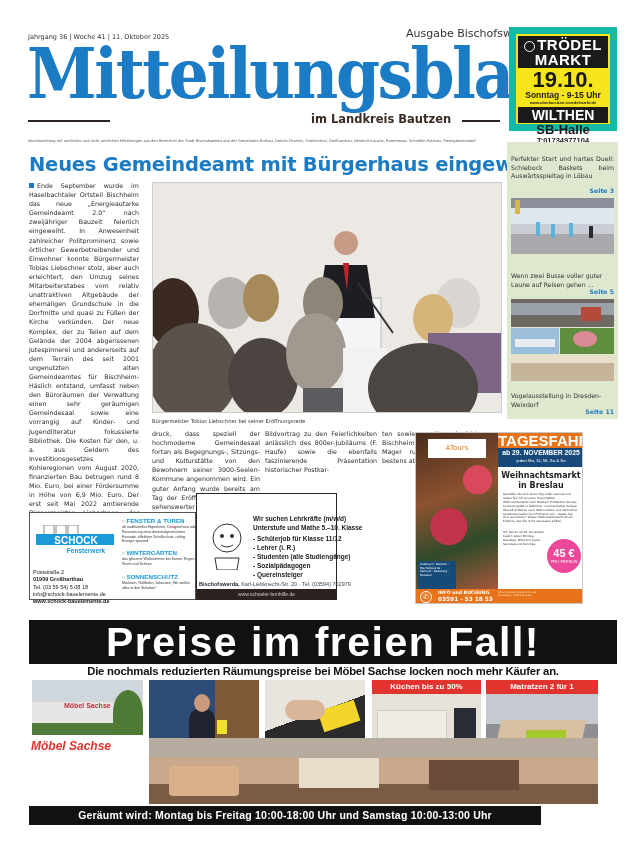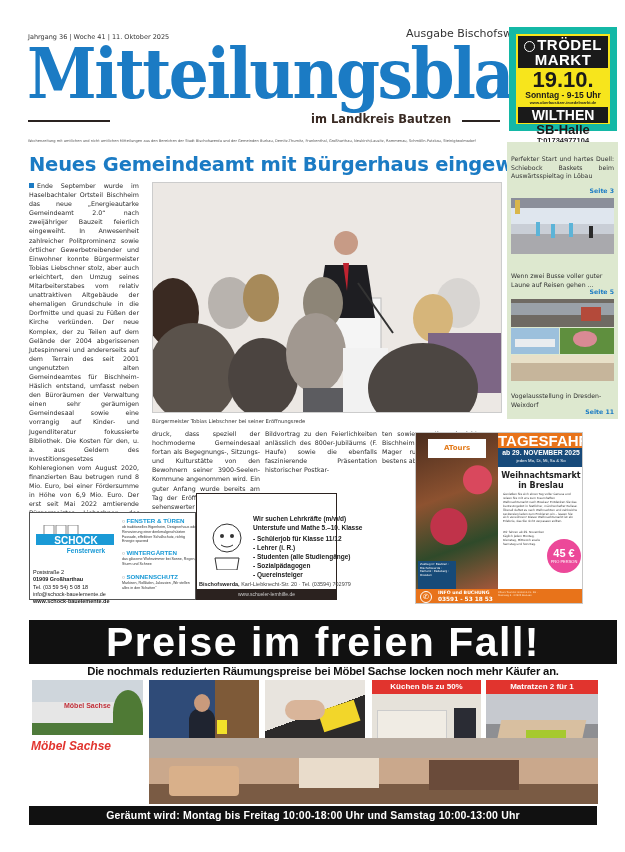--- a/index.html
+++ b/index.html
@@ -63,21 +63,21 @@
   .slh .bar { position: absolute; left: 0; top: 0; width: 100%; height: 17px; background: #2b221f; color: #fff; font-size: 12px; font-weight: bold; font-style: italic; text-align: center; line-height: 17px; letter-spacing: 1.2px; }
   .slh .line { position: absolute; left: 56px; font-size: 6.5px; font-weight: bold; color: #1a1a1a; white-space: nowrap; }
   .slh .foot { position: absolute; left: 2px; top: 87px; font-size: 5.5px; color: #444; white-space: nowrap; }
   .slh .foot b { color: #1a1a1a; }
   .slh .url { position: absolute; left: 0; bottom: 0; width: 100%; height: 10px; background: #2b221f; color: #ccc; font-size: 5px; text-align: center; line-height: 10px; }
   .slh .kid { position: absolute; left: 10px; top: 24px; width: 40px; height: 52px; }
 
   
   .travel { left: 415px; top: 432px; width: 168px; height: 172px; border: 1px solid #c8c8c8; background: #fff; overflow: hidden; }
   .travel .photo-l { position: absolute; left: 0; top: 0; width: 82px; height: 156px; background: radial-gradient(circle at 40% 60%, #c0334a 0 18px, transparent 19px), radial-gradient(circle at 75% 30%, #d9485d 0 14px, transparent 15px), linear-gradient(160deg,#4a2d1e,#8d5230 40%,#2f4a2a 70%,#a4573b); }
-  .travel .atlogo { position: absolute; left: 12px; top: 6px; width: 58px; height: 19px; background: #fff; font-size: 7px; font-weight: bold; color: #e37b1b; text-align: center; line-height: 19px; }
+  .travel .atlogo { position: absolute; left: 12px; top: 6px; width: 58px; height: 19px; background: #fff; font-size: 7px; font-weight: normal; color: #e37b1b; text-align: center; line-height: 19px; }
   .travel .box-blue { position: absolute; left: 2px; top: 128px; width: 38px; height: 28px; background: #164a78; color: #fff; font-size: 2.8px; line-height: 3.6px; padding: 2px; }
   .travel .hdr-o { position: absolute; left: 82px; top: 0; width: 86px; height: 15px; background: #e8731a; color: #fff; font-size: 15px; font-weight: bold; text-align: center; line-height: 15px; font-family: "Liberation Sans", sans-serif; }
   .travel .hdr-b { position: absolute; left: 82px; top: 15px; width: 86px; height: 19px; background: #174a7a; color: #fff; text-align: center; font-family: "Liberation Sans", sans-serif; }
   .travel .hdr-b .d { font-size: 6.8px; font-weight: bold; line-height: 10px; display:block; }
   .travel .hdr-b .s { font-size: 4.3px; line-height: 6px; display:block; }
   .travel .mk { position: absolute; left: 82px; top: 38px; width: 86px; text-align: center; font-size: 8px; font-weight: bold; color: #222; line-height: 9.5px; }
   .travel .body { position: absolute; left: 87px; top: 60px; width: 76px; font-size: 2.9px; line-height: 3.9px; color: #333; }
   .travel .sched { position: absolute; left: 87px; top: 98px; font-size: 2.9px; line-height: 3.9px; color: #333; }
   .travel .price { position: absolute; left: 131px; top: 106px; width: 34px; height: 34px; border-radius: 50%; background: #ec4899; color: #fff; text-align: center; font-family: "Liberation Sans", sans-serif; }
   .travel .price .p { display:block; font-size: 11px; font-weight: bold; line-height: 12px; margin-top: 8px; }
@@ -89,21 +89,21 @@
   .travel .info .l3 { position: absolute; left: 82px; top: 2px; font-size: 2.4px; line-height: 3.2px; width: 50px; color: #fde2c6; }
 
   
   .sachse { left: 29px; top: 620px; width: 588px; height: 205px; background: #fff; font-family: "Liberation Sans", sans-serif; }
   .sachse .big { position: absolute; left: 0; top: 0; width: 588px; height: 44px; background: #111; color: #fff; font-size: 41px; font-weight: bold; text-align: center; line-height: 44px; letter-spacing: 1.5px; white-space: nowrap; font-family: "Liberation Sans", sans-serif; }
   .sachse .sub { position: absolute; left: 0; top: 45px; width: 588px; font-size: 11.3px; font-weight: bold; color: #111; text-align: center; white-space: nowrap; letter-spacing: -0.2px; }
   .sachse .pic { position: absolute; overflow: hidden; }
   .sachse .tag { position: absolute; left: 0; top: 0; width: 100%; height: 14px; background: #e1342e; color: #fff; font-size: 8px; font-weight: bold; text-align: center; line-height: 14px; white-space: nowrap; }
   .sachse .brand { position: absolute; left: 2px; top: 119px; font-size: 12px; font-weight: bold; font-style: italic; color: #e1342e; white-space: nowrap; }
   .sachse .addr { position: absolute; left: 2px; top: 135px; font-size: 9.5px; font-weight: bold; line-height: 13px; color: #111; white-space: nowrap; }
-  .sachse .foot { position: absolute; left: 0; top: 186px; width: 568px; height: 19px; background: #111; color: #fff; font-size: 10.5px; font-weight: bold; line-height: 19px; text-align: center; white-space: nowrap; letter-spacing: 0.2px; }
+  .sachse .foot { position: absolute; left: 0; top: 186px; width: 512px; height: 19px; background: #111; color: #fff; font-size: 10.5px; font-weight: bold; line-height: 19px; text-align: center; white-space: nowrap; letter-spacing: 0.2px; }
 </style>
 </head>
 <body>
 
 <div class="abs meta-line">Jahrgang 36  |  Woche 41  |  11. Oktober 2025</div>
 <div class="abs edition">Ausgabe Bischofswerda</div>
 <div class="abs title">Mitteilungsblatt</div>
 <div class="abs subline">
   <div class="rule" style="left:0;width:82px;"></div>
   <span class="t2">im Landkreis Bautzen</span>

